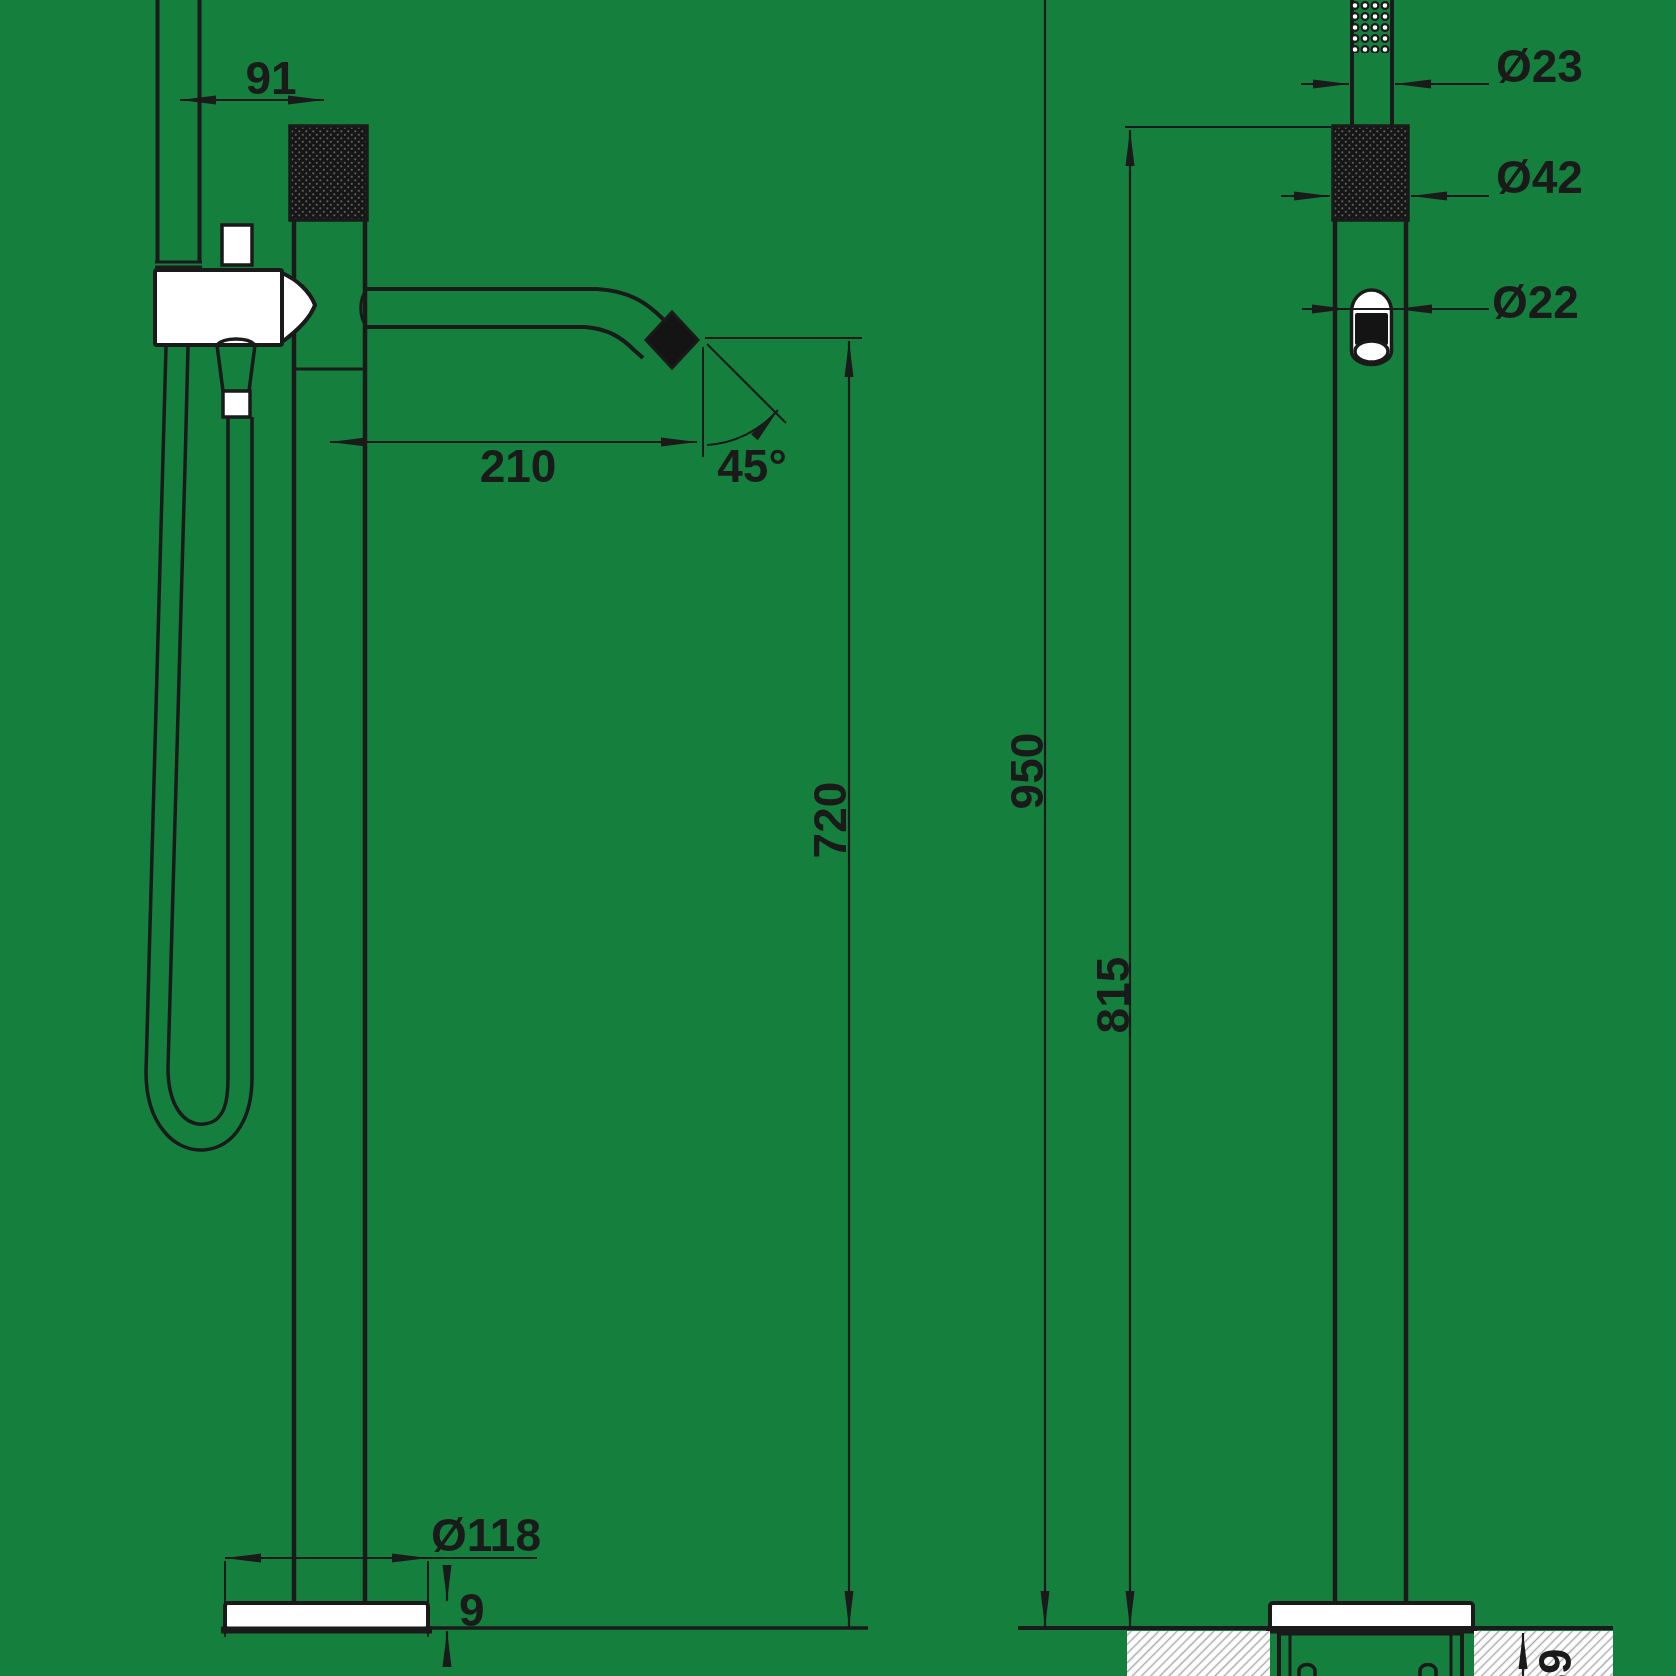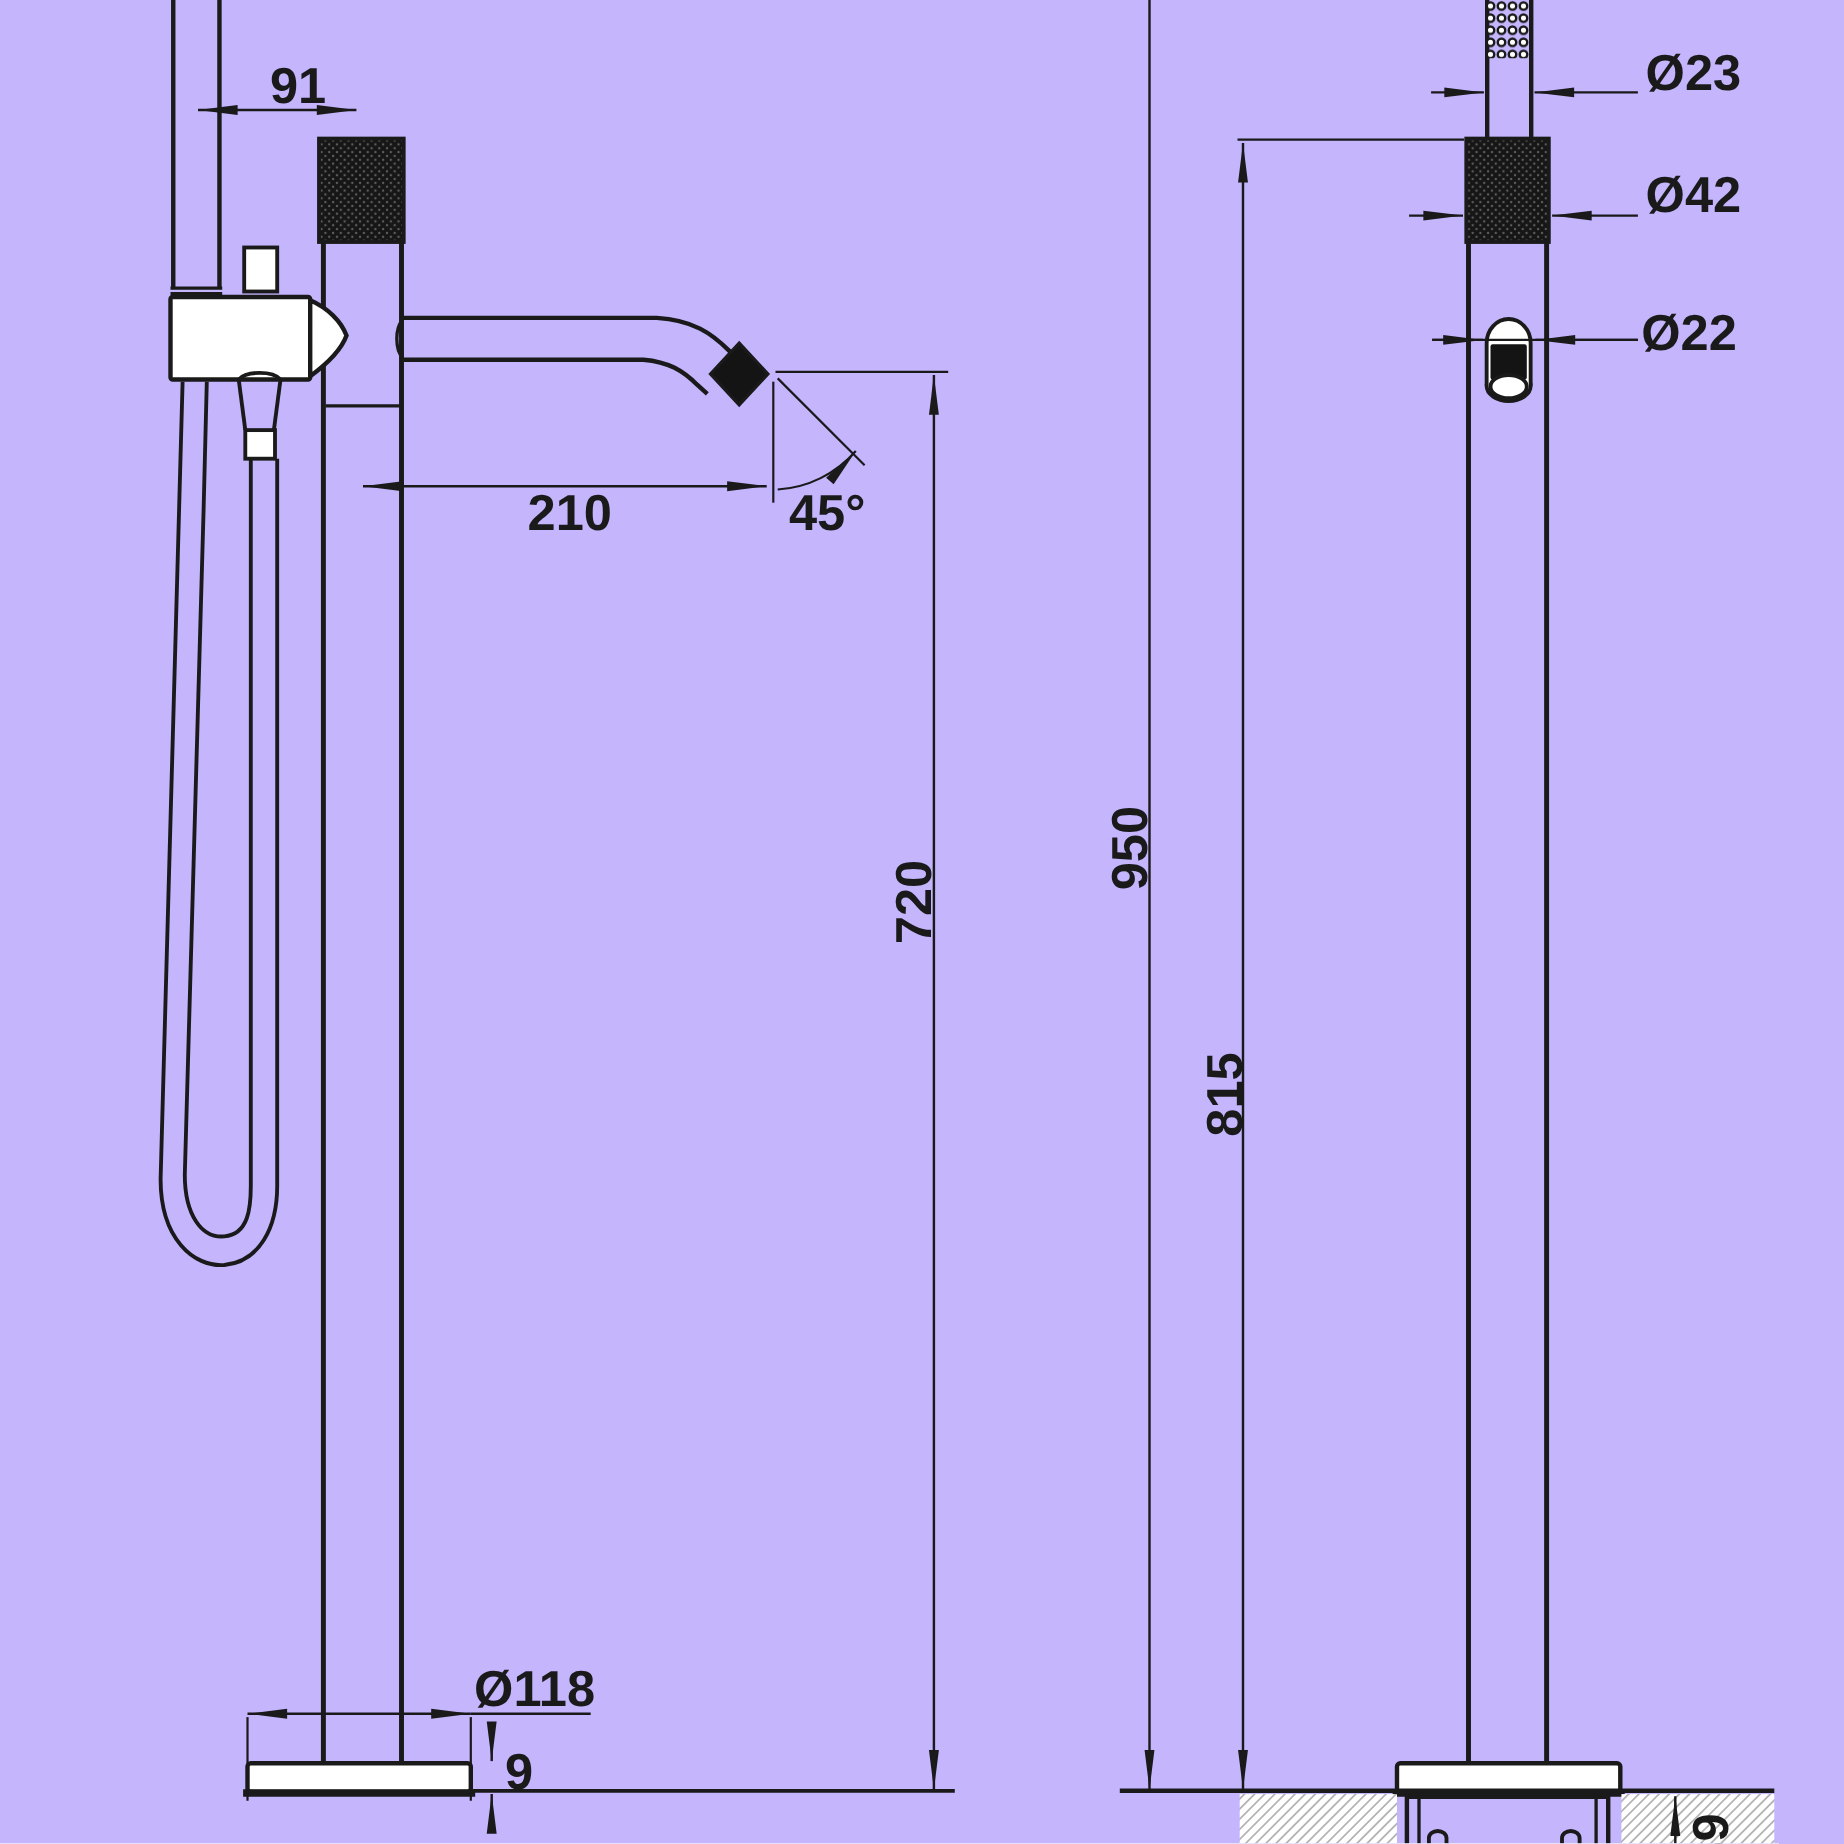--- a/index.html
+++ b/index.html
@@ -1,16 +1,16 @@
 <!DOCTYPE html>
 <html><head>
 <meta charset="utf-8">
 <style>
   html,body{margin:0;padding:0;background:#ffffff;}
-  .canvas{width:1676px;height:1676px;position:relative;background:#c4b5fd;overflow:hidden;}
+  .canvas{width:1676px;height:1676px;position:relative;background:#15803d;overflow:hidden;}
   svg{display:block;}
   text.dim{
     font-family:"Liberation Sans", sans-serif;
     font-weight:600;
     font-size:46px;
     fill:#1a1a1a;
   }
 </style>
 </head>
 <body>

